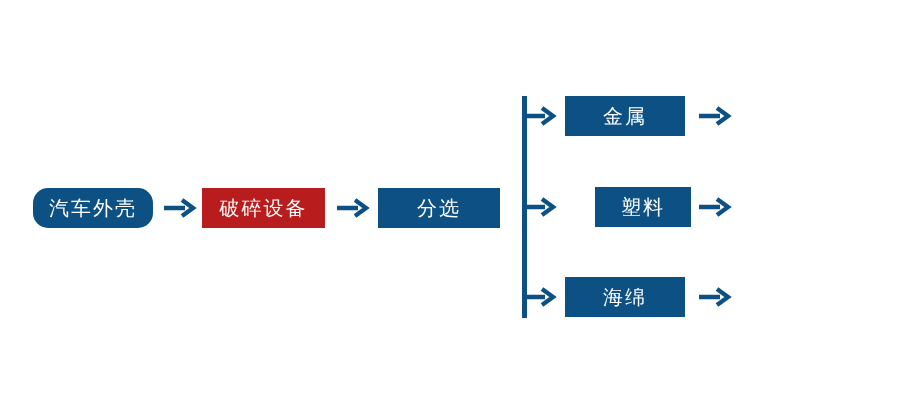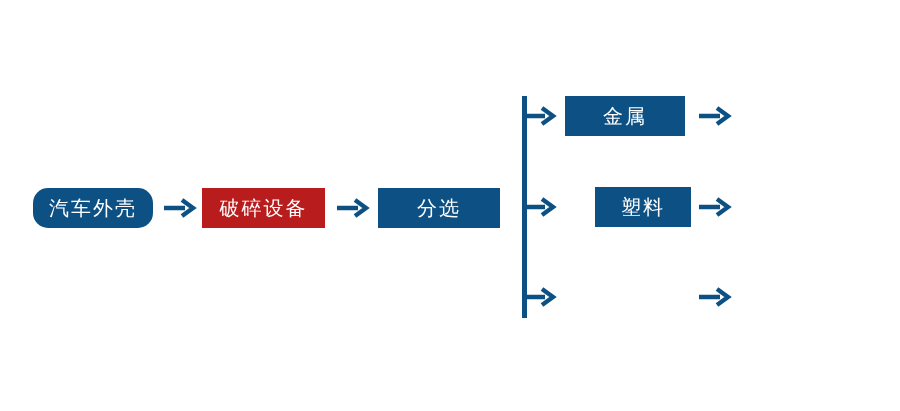--- a/index.html
+++ b/index.html
@@ -99,20 +99,21 @@
 
   <div class="node blue" style="left:565px; top:187px; width:96px; height:40px;margin-left:30px;">塑料</div>
 
   <div class="arrow" style="left:698px; top:195px; width:34px; height:24px;">
     <svg width="34" height="24" viewBox="0 0 34 24" aria-hidden="true">
       <path d="M1 12 H22 M19 4 L30 12 L19 20" fill="none" stroke="#0d5184" stroke-width="4.4" stroke-linecap="butt" stroke-linejoin="miter"></path>
     </svg>
   </div>
 
 
+  <div class="node blue" style="left:565px; top:277px; width:120px; height:40px;">海绵</div>
 
   <div class="arrow" style="left:698px; top:285px; width:34px; height:24px;">
     <svg width="34" height="24" viewBox="0 0 34 24" aria-hidden="true">
       <path d="M1 12 H22 M19 4 L30 12 L19 20" fill="none" stroke="#0d5184" stroke-width="4.4" stroke-linecap="butt" stroke-linejoin="miter"></path>
     </svg>
   </div>
 
 
 </div>
 

